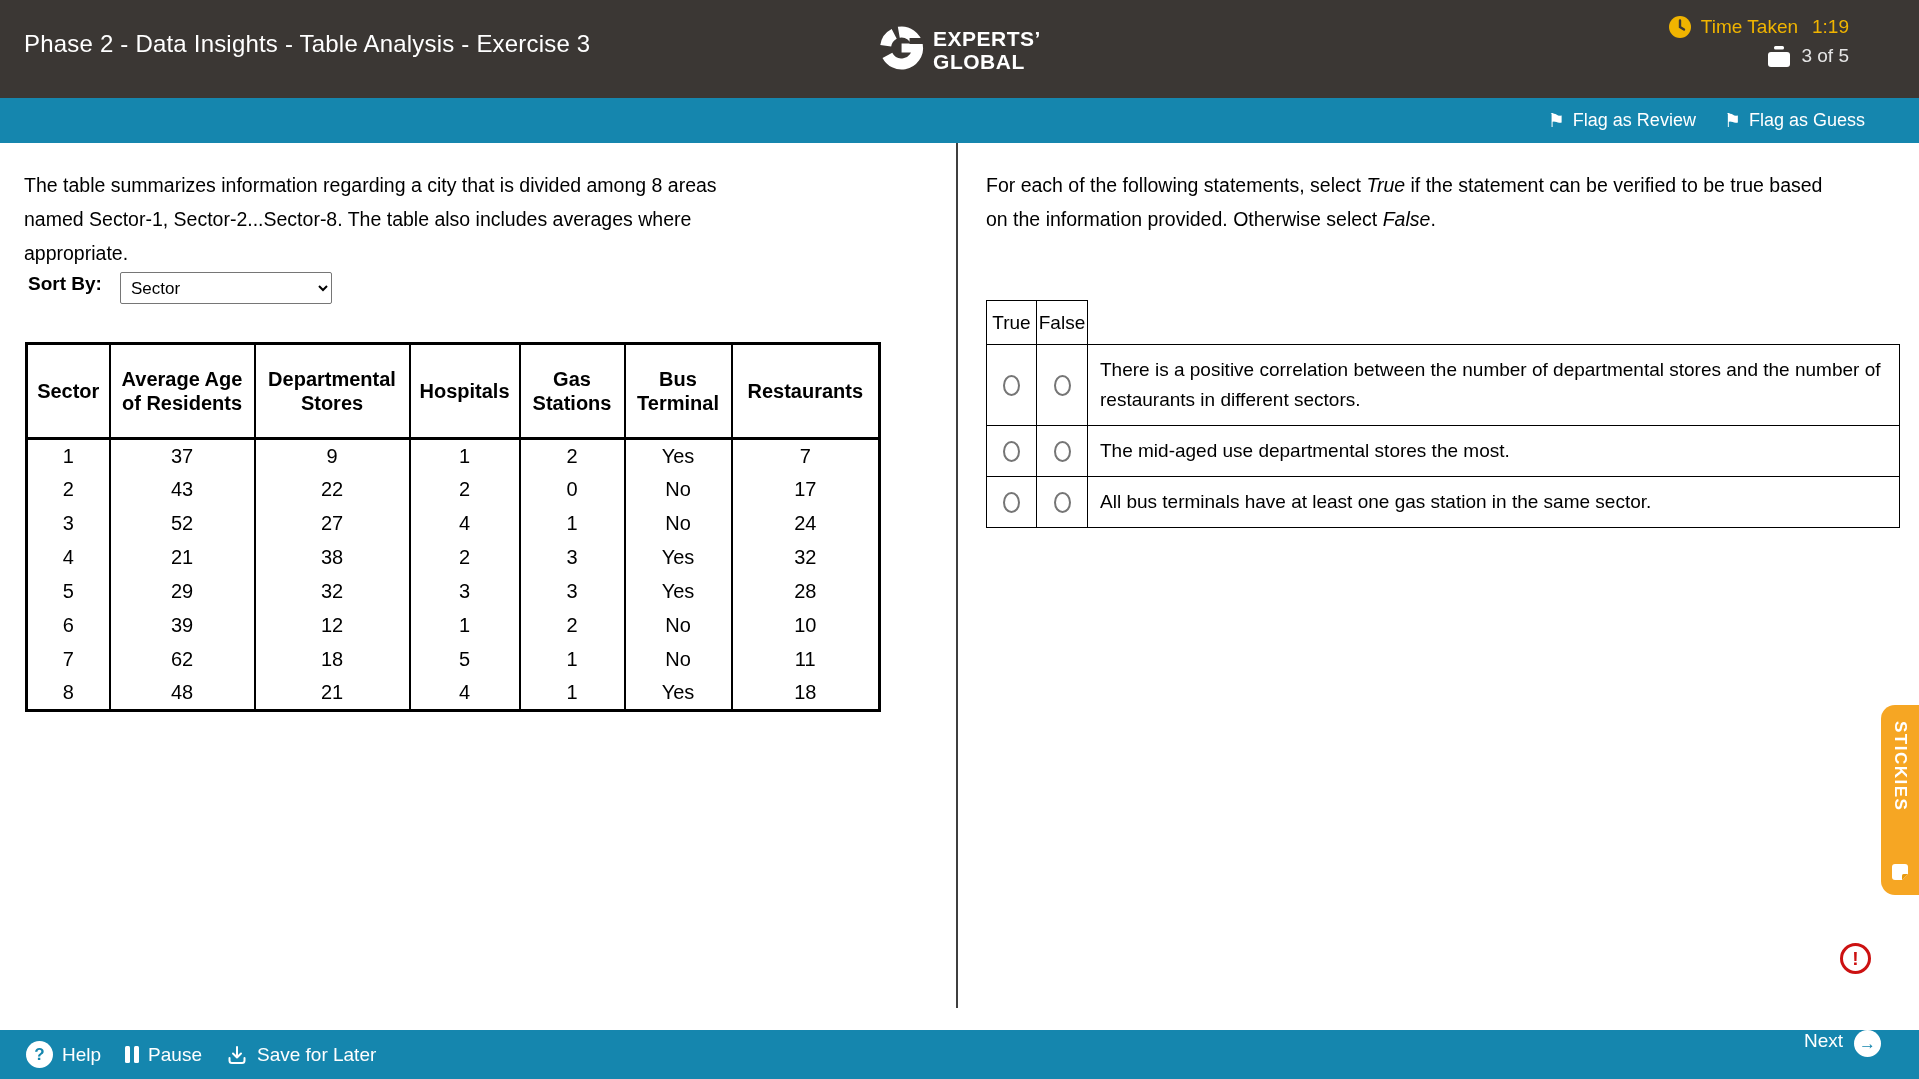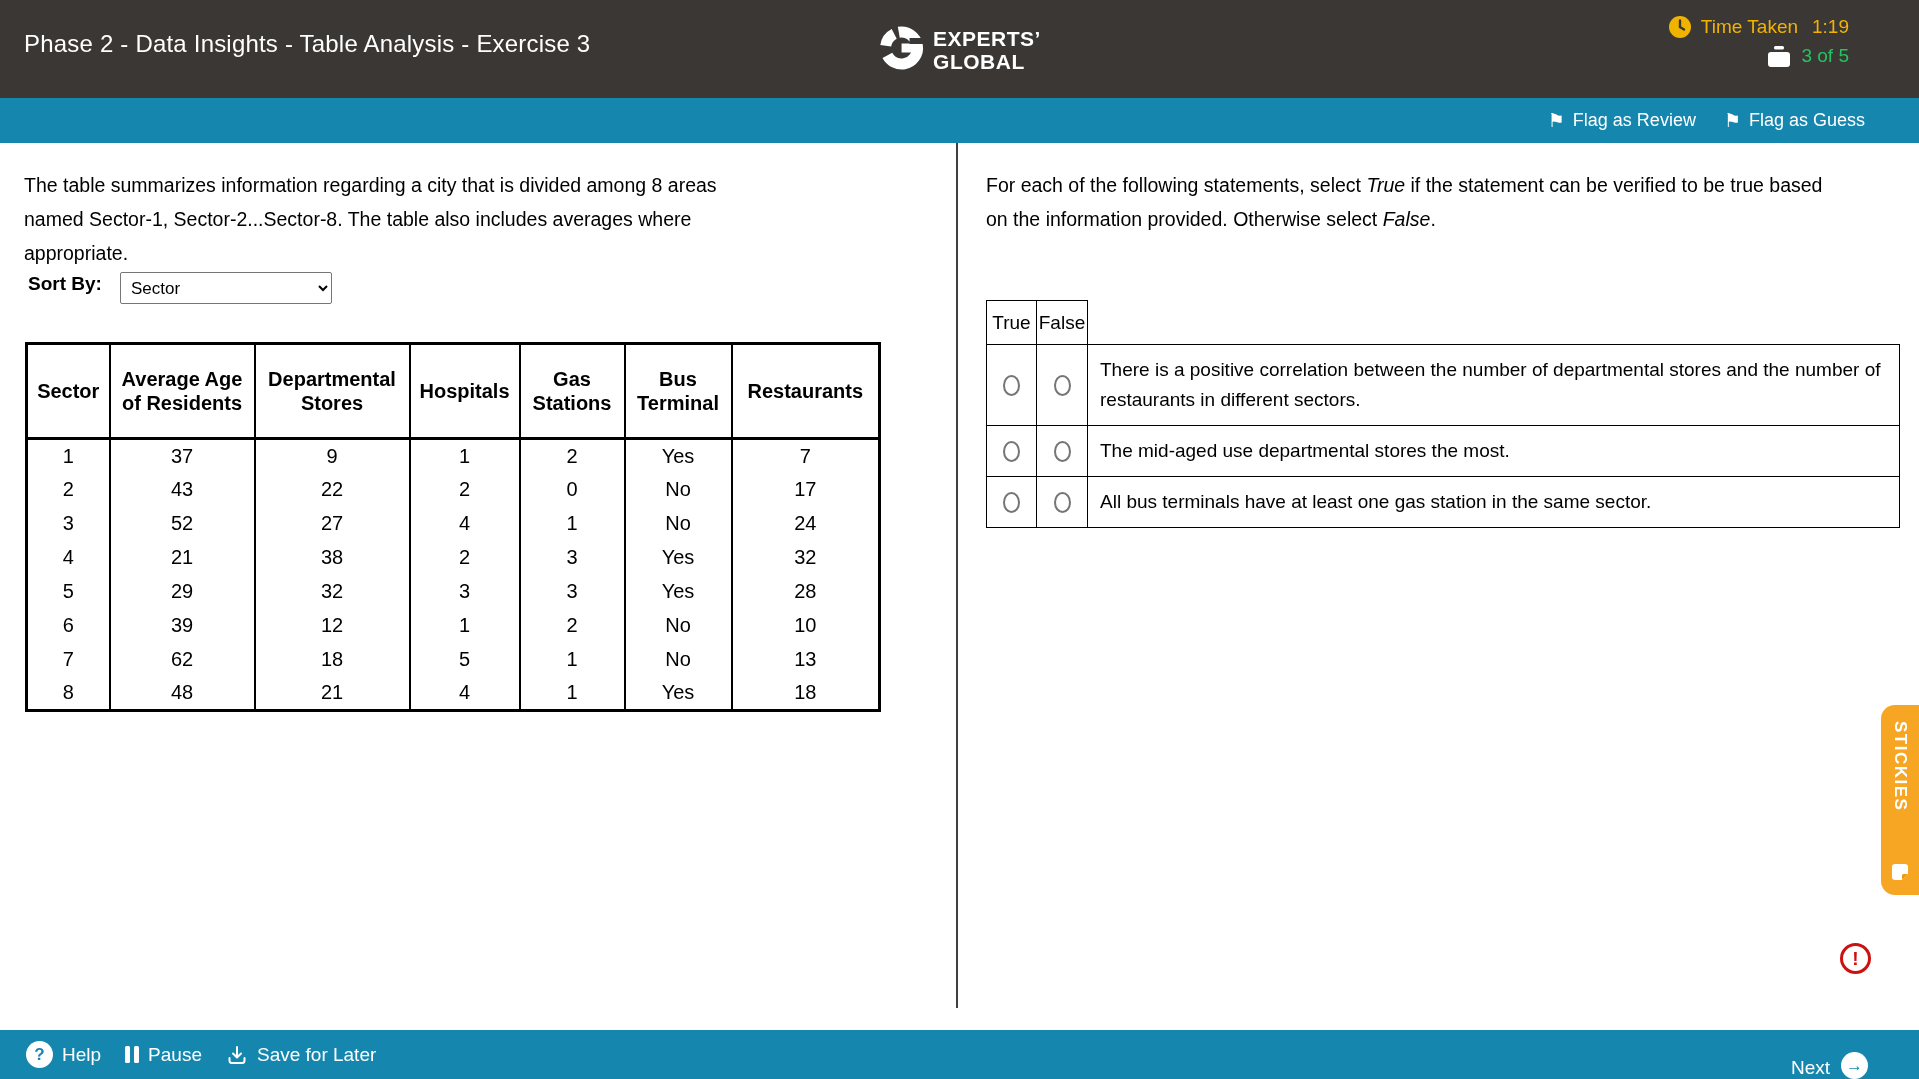--- a/index.html
+++ b/index.html
@@ -11,21 +11,21 @@
   body{position:relative;background:#fff;font-family:"Liberation Sans",sans-serif;color:#000;}
 
   
   .topbar{position:absolute;left:0;top:0;width:100%;height:98px;background:var(--top-bar);color:#fff;}
   .tb-title{position:absolute;left:24px;top:30px;font-size:24px;letter-spacing:.2px;}
   .logo{position:absolute;left:50%;top:25px;transform:translateX(-50%);display:flex;align-items:center;gap:9px;}
   .logo-text{font-weight:bold;font-size:21px;line-height:23px;letter-spacing:.5px;}
   .hdr-right{position:absolute;right:70px;top:16px;display:flex;flex-direction:column;align-items:flex-end;gap:7px;}
   .time-row{display:flex;align-items:center;gap:10px;color:var(--time-yellow);font-size:19px;}
   .time-val{margin-left:4px;}
-  .progress-row{display:flex;align-items:center;gap:10px;color:#22c55e;font-size:19px;}
+  .progress-row{display:flex;align-items:center;gap:10px;color:#e5e5e5;font-size:19px;}
 
   
   .toolbar{position:absolute;left:0;top:98px;width:100%;height:45px;background:var(--accent-blue);color:#fff;}
   .toolbar-left{position:absolute;left:25px;top:0;height:45px;display:flex;align-items:center;gap:15px;}
   .section-label{font-size:18px;}
   .calc-icon{width:26px;height:26px;display:grid;grid-template-columns:1fr 1fr;grid-template-rows:1fr 1fr;gap:2px;cursor:pointer;}
   .calc-icon span{background:#fff;border-radius:3px;color:var(--accent-blue);font-size:11px;font-weight:bold;display:flex;align-items:center;justify-content:center;line-height:1;}
   .board-icon{width:26px;height:26px;position:relative;cursor:pointer;}
   .board-top{position:absolute;left:0;top:2px;width:26px;height:15px;background:#fff;border-radius:2px;}
   .board-top::before{content:"";position:absolute;left:4px;right:4px;top:4px;height:2.5px;background:var(--accent-blue);}
@@ -65,21 +65,21 @@
   
   .alert-icon{position:absolute;left:1840px;top:943px;width:31px;height:31px;border:3px solid var(--alert-red);border-radius:50%;color:var(--alert-red);font-size:19px;font-weight:bold;display:flex;align-items:center;justify-content:center;cursor:pointer;}
 
   
   .footer{position:absolute;left:0;bottom:0;width:100%;height:49px;background:var(--accent-blue);color:#fff;}
   .footer-left{position:absolute;left:26px;top:0;height:49px;display:flex;align-items:center;gap:24px;}
   .footer-item{display:flex;align-items:center;gap:9px;font-size:19px;cursor:pointer;}
   .help-circle{width:27px;height:27px;background:#fff;border-radius:50%;color:var(--accent-blue);font-weight:bold;font-size:17px;display:flex;align-items:center;justify-content:center;}
   .pause-icon{display:flex;gap:4px;}
   .pause-icon i{display:block;width:5px;height:17px;background:#fff;border-radius:1.5px;}
-  .footer-right{position:absolute;right:51px;top:0;height:49px;display:flex;align-items:flex-end;gap:11px;font-size:19px;cursor:pointer;}
+  .footer-right{position:absolute;right:38px;top:0;height:49px;display:flex;align-items:flex-start;gap:11px;font-size:19px;cursor:pointer;}
   .next-circle{width:27px;height:27px;background:#fff;border-radius:50%;color:var(--accent-blue);font-weight:bold;font-size:17px;display:flex;align-items:center;justify-content:center;}
 </style>
 </head>
 <body>
 
 <div class="topbar">
   <div class="tb-title">Phase 2 - Data Insights - Table Analysis - Exercise 3</div>
 
   <div class="logo">
     <span>
@@ -214,21 +214,21 @@
         <td>No</td>
         <td>10</td>
       </tr>
       <tr>
         <td>7</td>
         <td>62</td>
         <td>18</td>
         <td>5</td>
         <td>1</td>
         <td>No</td>
-        <td>13</td>
+        <td>11</td>
       </tr>
       <tr>
         <td>8</td>
         <td>48</td>
         <td>21</td>
         <td>4</td>
         <td>1</td>
         <td>Yes</td>
         <td>18</td>
       </tr>

